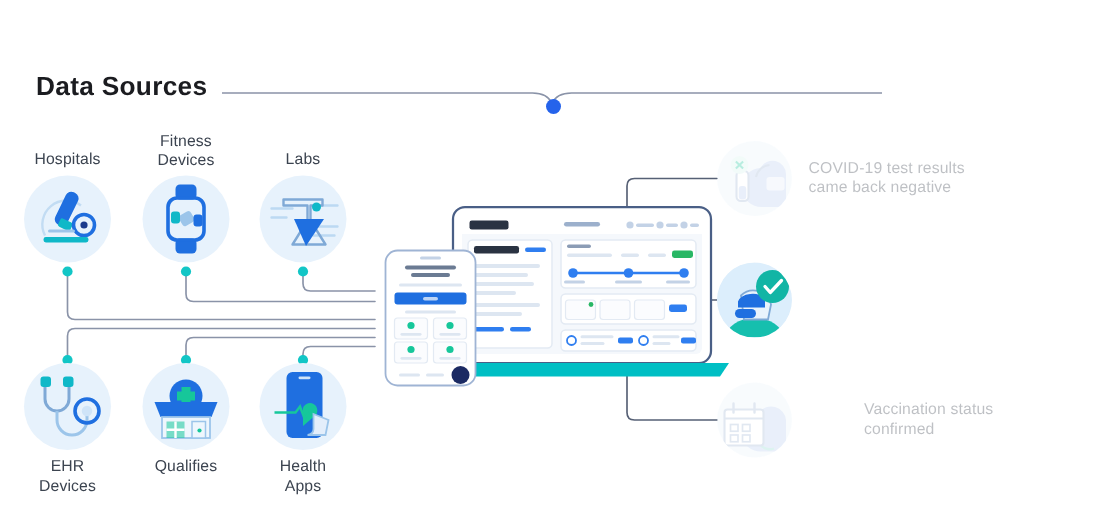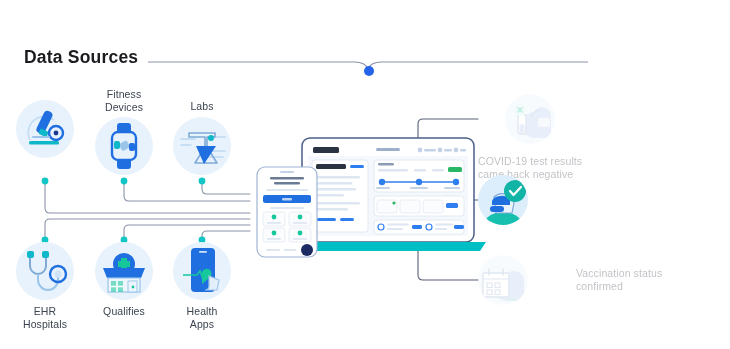--- a/index.html
+++ b/index.html
@@ -84,20 +84,21 @@
 
   <svg class="layer">
     <g fill="none" stroke="#566075" stroke-width="1.1" stroke-linecap="round">
       <path d="M418 247 L418 124 Q418 119 423 119 L478 119"></path>
       <path d="M468 200 L478 200"></path>
       <path d="M418 247 L418 275 Q418 280 423 280 L478 280"></path>
     </g>
   </svg>
 
   <div class="src top" style="left:2px;top:100px;">
+    <div class="cap">Hospitals</div>
     <div class="disc">
       <svg viewBox="0 0 58 58" width="58" height="58">
         <path d="M14 40 a16 16 0 0 1 24 -20" fill="none" stroke="#c2dcf3" stroke-width="1.6"></path>
         <rect x="24" y="10" width="9" height="24" rx="4" transform="rotate(26 28 22)" fill="#1f6fe0"></rect>
         <rect x="23" y="30" width="9" height="6" rx="1.5" transform="rotate(26 28 33)" fill="#0fb8c8"></rect>
         <circle cx="40" cy="33" r="7" fill="none" stroke="#1f6fe0" stroke-width="2.4"></circle>
         <circle cx="40" cy="33" r="2.4" fill="#1b3a8c"></circle>
         <rect x="13" y="41" width="30" height="3.6" rx="1.6" fill="#0fb8c8"></rect>
         <rect x="16" y="36" width="18" height="2" rx="1" fill="#9cc5ea"></rect>
       </svg>
@@ -136,21 +137,21 @@
       <svg viewBox="0 0 58 58" width="58" height="58">
         <path d="M14 12 L14 24 a8 8 0 0 0 16 0 L30 12" fill="none" stroke="#7fa9d6" stroke-width="2"></path>
         <rect x="11" y="9" width="7" height="7" rx="2" fill="#0fb8c8"></rect>
         <rect x="26" y="9" width="7" height="7" rx="2" fill="#0fb8c8"></rect>
         <path d="M22 32 L22 38 a10 10 0 0 0 20 0 L42 34" fill="none" stroke="#9cc5ea" stroke-width="2"></path>
         <circle cx="42" cy="32" r="8" fill="none" stroke="#1f6fe0" stroke-width="2.4"></circle>
         <circle cx="42" cy="32" r="3.5" fill="#cfe4f8"></circle>
       </svg>
     </div>
     <div class="cap">EHR
-Hospitals</div>
+Devices</div>
   </div>
 
   <div class="src bot" style="left:81px;top:242px;">
     <div class="disc">
       <svg viewBox="0 0 58 58" width="58" height="58">
         <circle cx="29" cy="22" r="11" fill="#1f6fe0"></circle>
         <path d="M26 16 h6 v3 h3 v6 h-3 v3 h-6 v-3 h-3 v-6 h3 z" fill="#16c79a"></path>
         <path d="M8 26 L50 26 L46 36 L12 36 Z" fill="#1f6fe0"></path>
         <rect x="13" y="36" width="32" height="14" fill="#eef6fd" stroke="#9cc5ea" stroke-width="1.2"></rect>
         <rect x="16" y="39" width="12" height="11" fill="#16c79a" opacity=".55"></rect>
@@ -281,21 +282,21 @@
         <rect x="37" y="56" width="14" height="1.8" rx="0.9"></rect>
         <rect x="11" y="72" width="14" height="1.8" rx="0.9"></rect>
         <rect x="37" y="72" width="14" height="1.8" rx="0.9"></rect>
       </g>
       <rect x="10" y="83" width="14" height="2" rx="1" fill="#dde6f1"></rect>
       <rect x="28" y="83" width="12" height="2" rx="1" fill="#dde6f1"></rect>
       <circle cx="51" cy="84" r="6" fill="#1b2a63"></circle>
     </svg>
   </div>
 
-  <div class="uc dim" style="left:478px;top:94px;flex-direction:column;">
+  <div class="uc dim" style="left:478px;top:94px;">
     <div class="ico">
       <svg viewBox="0 0 50 50" width="50" height="50">
         <path d="M30 44 a12 12 0 0 1 -1 -26 a9 9 0 0 1 17 4 L46 44 Z" fill="#b9cdf0"></path>
         <path d="M26 24 a10 10 0 0 1 9 -8" fill="none" stroke="#9fb4d4" stroke-width="1.4"></path>
         <rect x="33" y="24" width="12" height="9" rx="2" fill="#e8eefb"></rect>
         <rect x="13" y="20" width="8" height="20" rx="3" fill="#ffffff" stroke="#9fb4d4" stroke-width="1.4"></rect>
         <rect x="14.5" y="30" width="5" height="9" rx="2" fill="#b9cdf0"></rect>
         <circle cx="15" cy="16" r="6" fill="#d6f3ee"></circle>
         <path d="M12.6 13.6 L17.4 18.4 M17.4 13.6 L12.6 18.4" stroke="#16c79a" stroke-width="1.4"></path>
       </svg>

